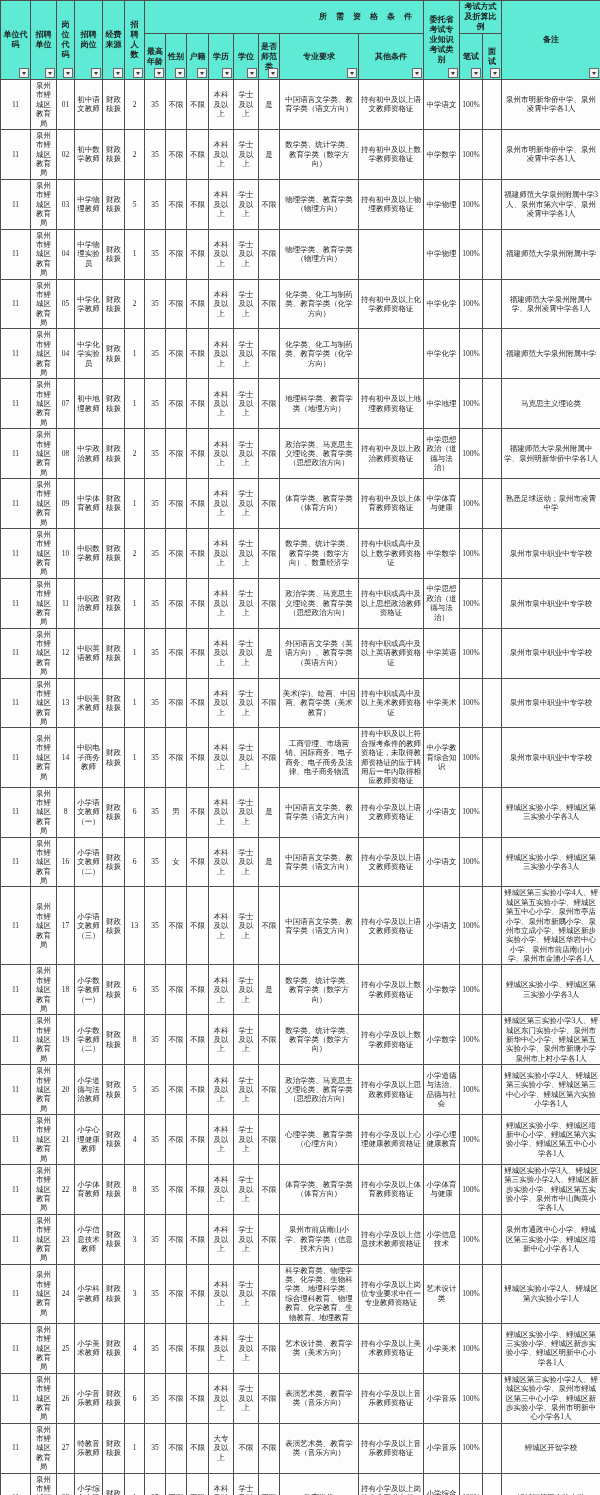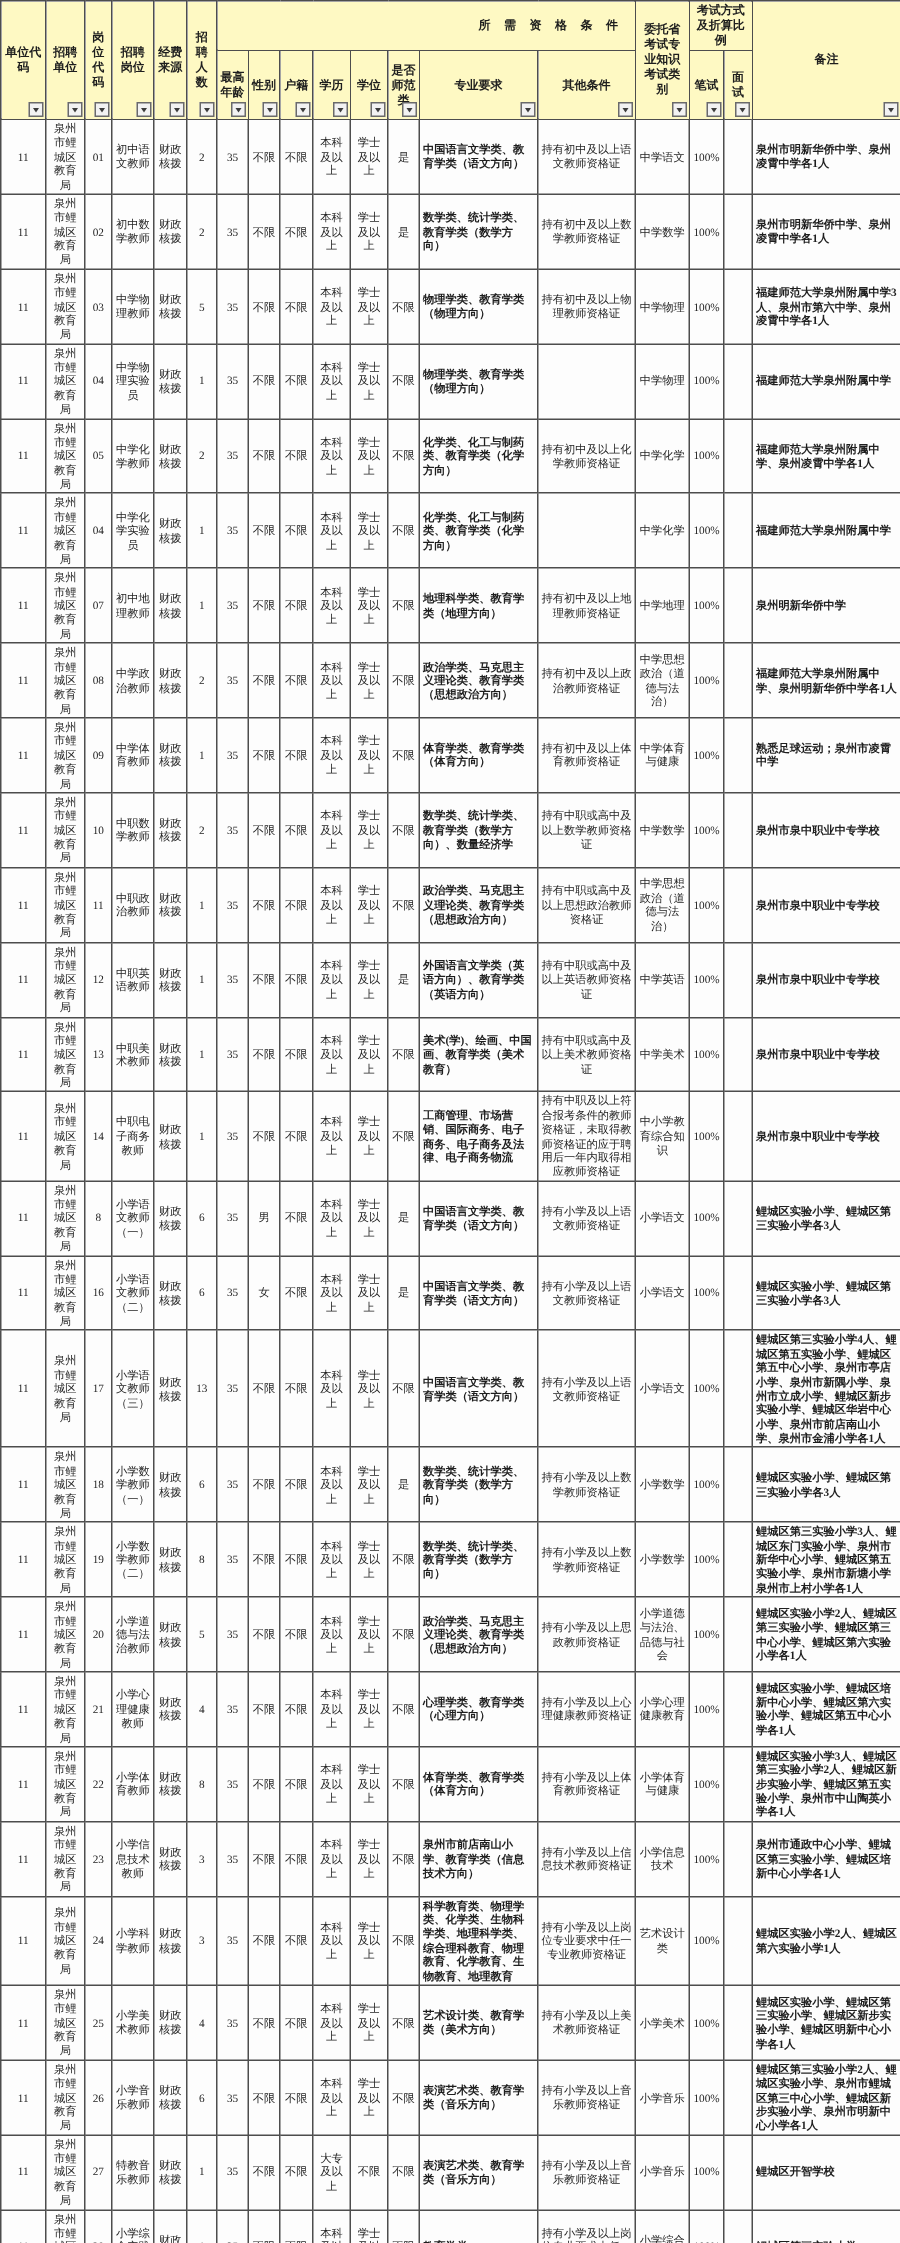--- a/index.html
+++ b/index.html
@@ -2,22 +2,22 @@
 <html><head>
 <meta charset="utf-8">
 <style>
   html,body{margin:0;padding:0;background:#ffffff;}
   body{width:600px;font-family:"Liberation Serif","DejaVu Serif",serif;}
   .sheet{width:600px;background:#fdfdfd;}
   table{border-collapse:collapse;table-layout:fixed;width:600px;background:#fdfdfd;}
   th,td{border:1px solid #4d4d4d;padding:1px 2px;color:#1e1e1e;text-align:center;
         vertical-align:middle;word-break:break-all;overflow:hidden;}
   td{font-size:7.5px;line-height:1.25;}
-  th{font-size:8px;line-height:1.25;font-weight:bold;position:relative;background:#fef9c3;}
-  .al{text-align:left;font-weight:bold;}
+  th{font-size:8px;line-height:1.25;font-weight:bold;position:relative;background:#5eead4;}
+  .al{text-align:center;}
   .sp{letter-spacing:9px;text-indent:9px;text-align:right;}
   .flt{position:absolute;right:1px;bottom:1px;width:8px;height:8px;background:#f2f2f2;
        border:1px solid #6a6a6a;display:flex;align-items:center;justify-content:center;}
   .flt::after{content:"";display:block;width:0;height:0;border-left:2px solid transparent;
        border-right:2px solid transparent;border-top:3px solid #3c3c3c;}
   tr.h1{height:22px;} tr.h2{height:46px;margin-left:44px;}
 </style>
 </head>
 <body>
 
@@ -201,21 +201,21 @@
           <td>不限</td>
           <td>不限</td>
           <td>本科及以上</td>
           <td>学士及以上</td>
           <td>不限</td>
           <td class="al">地理科学类、教育学类（地理方向）</td>
           <td>持有初中及以上地理教师资格证</td>
           <td>中学地理</td>
           <td>100%</td>
           <td></td>
-          <td class="al">泉州明新华侨中学</td>
+          <td class="al">马克思主义理论类</td>
         </tr>
         <tr>
           <td>11</td>
           <td>泉州市鲤城区教育局</td>
           <td>08</td>
           <td>中学政治教师</td>
           <td>财政核拨</td>
           <td>2</td>
           <td>35</td>
           <td>不限</td>

